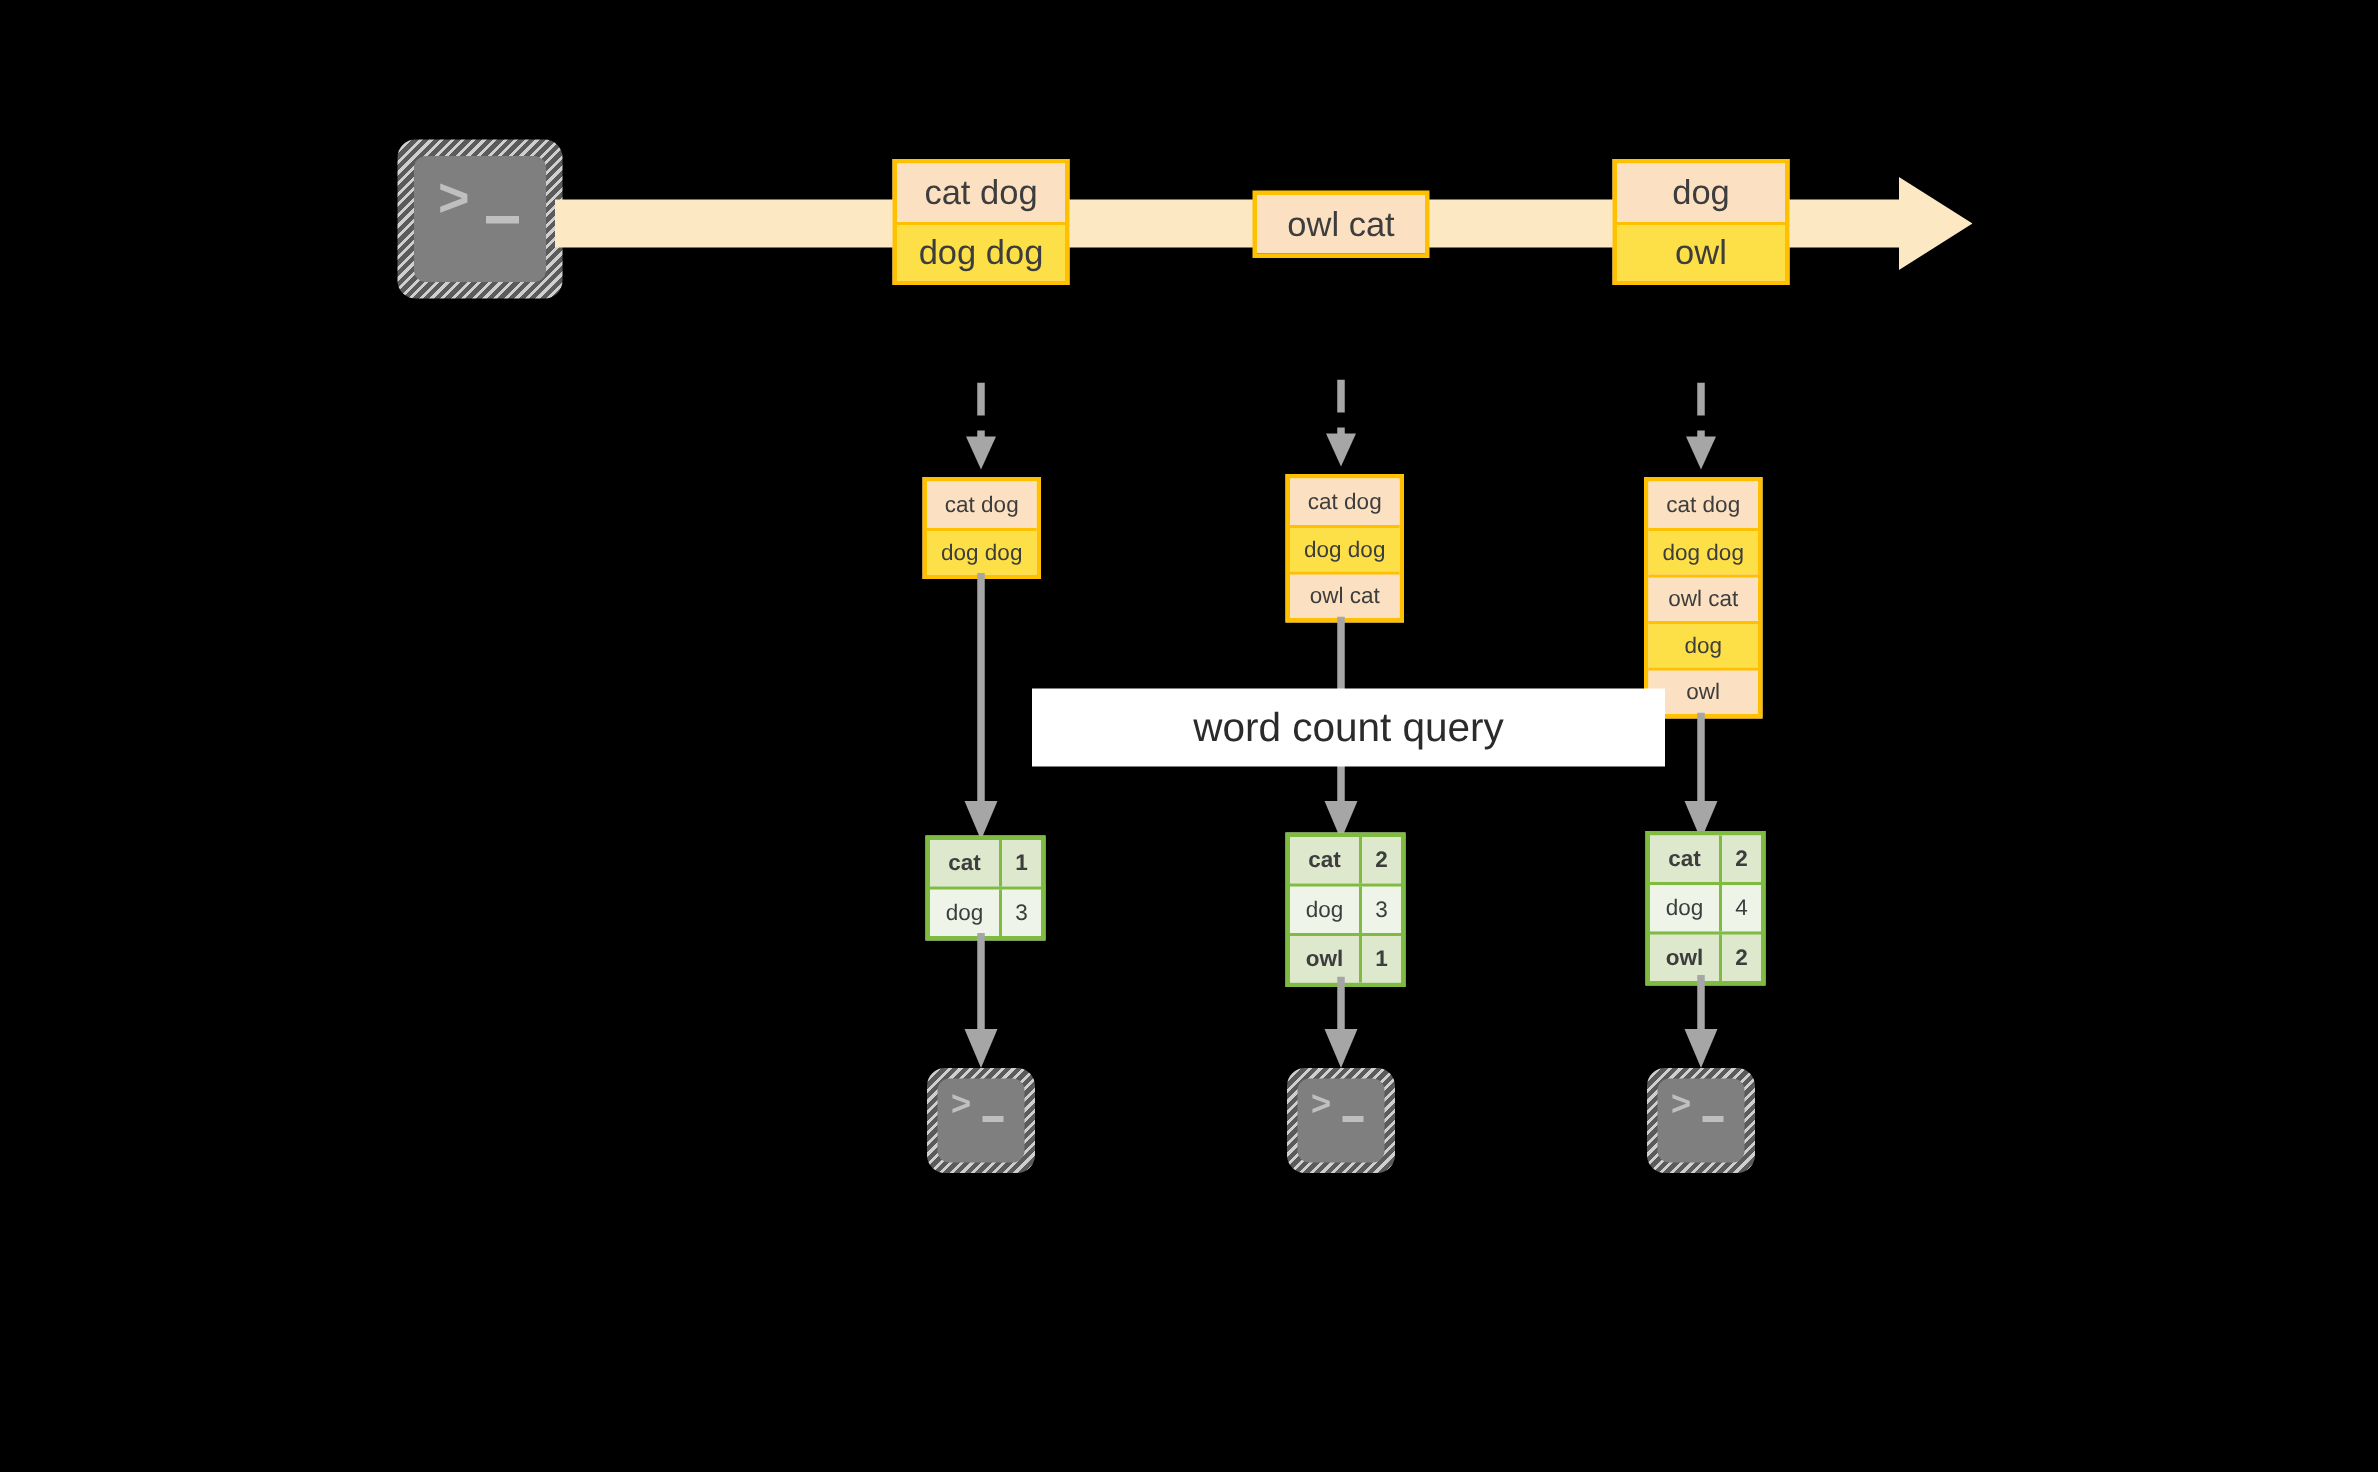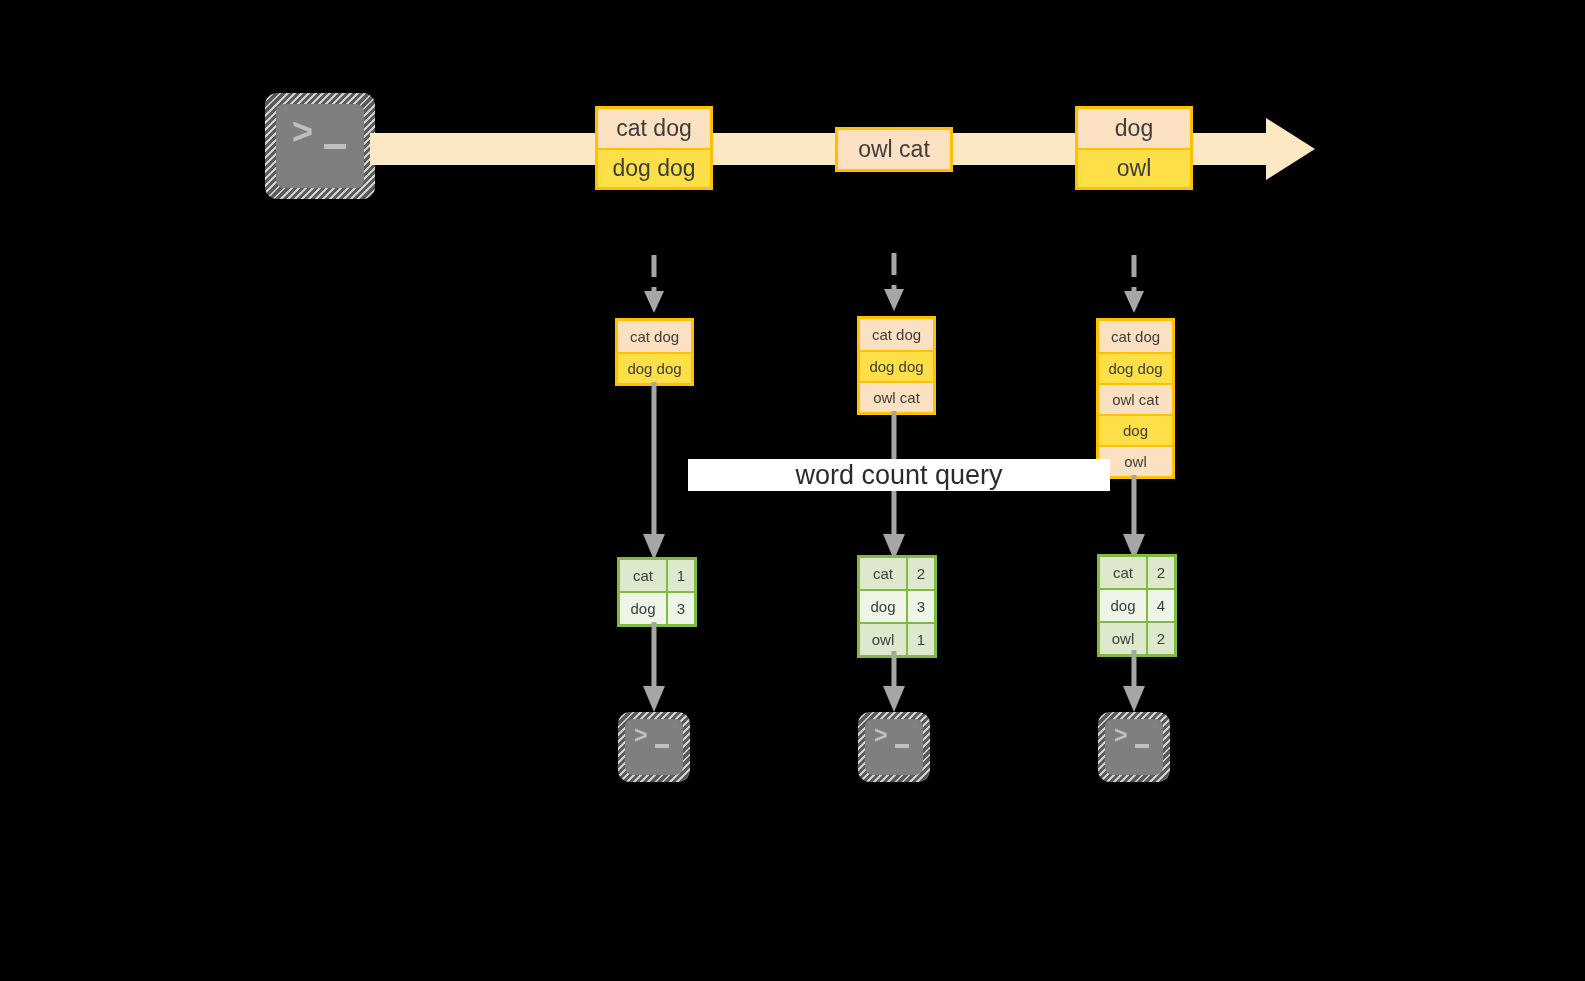--- a/index.html
+++ b/index.html
@@ -93,21 +93,21 @@
 
   
   .restable {
     position: absolute;
     box-sizing: border-box;
     border: 3px solid #7fba41;
     background: #eef4e7;
   }
   .resrow { display: flex; }
   .resrow + .resrow { border-top: 2px solid #7fba41; }
-  .resrow.dark  { background: #dde8cd; }
+  .resrow.dark  { background: #dde8cd; font-weight: bold; }
   .resrow.light { background: #eef4e7; }
   .rescell {
     box-sizing: border-box;
     display: flex;
     align-items: center;
     justify-content: center;
     height: 31px;
     font-size: 15px;
     color: #3d3d3d;
     white-space: nowrap;
@@ -117,21 +117,21 @@
 
   
   .conn { position: absolute; }
 
   
   #query-label {
     position: absolute;
     left: 688px;
     top: 459px;
     width: 422px;
-    height: 32px;
+    height: 52px;
     background: #ffffff;
     display: flex;
     align-items: center;
     justify-content: center;
     color: #2b2b2b;
     font-size: 27px;
     white-space: nowrap;
   }
 </style>
 </head>

